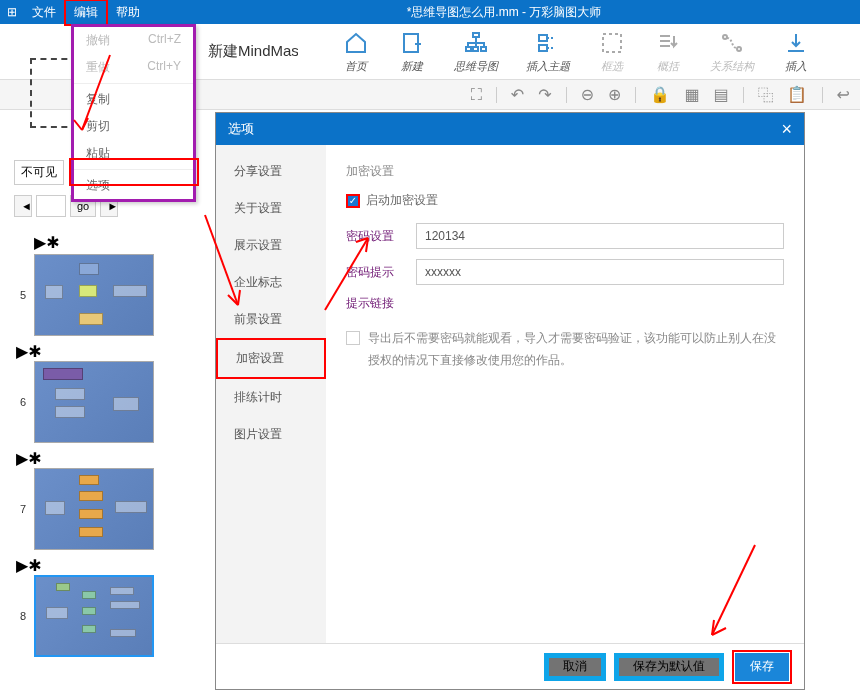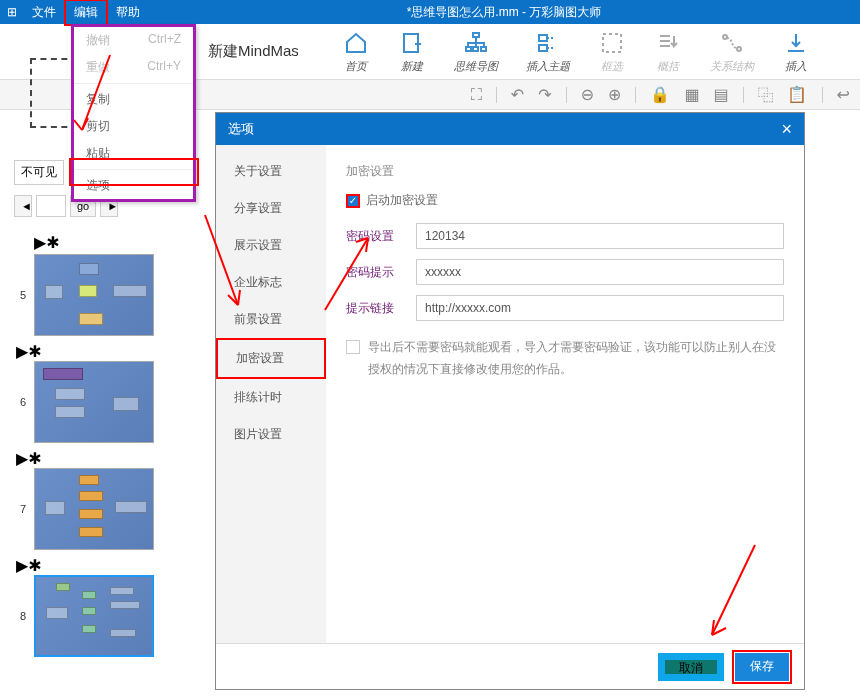--- a/index.html
+++ b/index.html
@@ -54,21 +54,21 @@
 .dialog .dlg-content { flex: 1; padding: 18px 20px; font-size: 12px; color: #666; }
 .dialog .section-title { color: #888; margin-bottom: 12px; }
 .dialog .chk-row { display: flex; align-items: center; gap: 6px; margin-bottom: 14px; }
 .dialog .chk { width: 14px; height: 14px; background: #1976d2; display: flex; align-items: center; justify-content: center; color: #fff; font-size: 10px; border: 2px solid #ff0000; }
 .dialog .field-row { display: flex; align-items: center; gap: 14px; margin-bottom: 10px; }
 .dialog .field-row label { width: 56px; color: #701a75; font-family: Liberation Serif, serif; }
 .dialog .field-row input { flex: 1; height: 26px; border: 1px solid #ccc; padding: 0 8px; font-size: 12px; color: #555; }
 .dialog .desc-row { display: flex; gap: 8px; margin-top: 16px; color: #888; line-height: 1.8; }
 .dialog .desc-row .chk-empty { width: 14px; height: 14px; border: 1px solid #ccc; flex-shrink: 0; margin-top: 3px; }
 .dialog .dlg-footer { height: 46px; border-top: 1px solid #ddd; display: flex; justify-content: flex-end; align-items: center; gap: 8px; padding-right: 12px; }
-.dialog .dlg-footer button { height: 28px; padding: 0 14px; font-size: 12px; border: 7px solid #0ea5e9; background: #0f766e; cursor: pointer; }
+.dialog .dlg-footer button { height: 28px; padding: 0 14px; font-size: 12px; border: 5px solid #0ea5e9; background: #737373; cursor: pointer; }
 .dialog .dlg-footer .primary { background: #1a86d9; color: #fff; border: 1px solid #1a86d9; }
 .dialog .dlg-footer .primary-wrap { border: 2px solid #ff0000; padding: 1px; }
 
 .arrow { position: absolute; z-index: 20; pointer-events: none; }
 
 svg.ic { width: 24px; height: 24px; stroke: currentColor; fill: none; stroke-width: 2; }
 </style>
 </head>
 <body>
 
@@ -268,22 +268,22 @@
   </div>
 </div>
 
 <div class="dialog">
   <div class="dlg-title">
     <span>选项</span>
     <span style="cursor:pointer;font-size:18px;">×</span>
   </div>
   <div class="dlg-body">
     <div class="dlg-sidebar">
+      <div class="sitem">分享设置</div>
       <div class="sitem">关于设置</div>
-      <div class="sitem">分享设置</div>
       <div class="sitem">展示设置</div>
       <div class="sitem">企业标志</div>
       <div class="sitem">前景设置</div>
       <div class="sitem highlight">加密设置</div>
       <div class="sitem">排练计时</div>
       <div class="sitem">图片设置</div>
     </div>
     <div class="dlg-content">
       <div class="section-title">加密设置</div>
       <div class="chk-row">
@@ -293,30 +293,30 @@
       <div class="field-row">
         <label>密码设置</label>
         <input value="120134" style="">
       </div>
       <div class="field-row">
         <label>密码提示</label>
         <input value="xxxxxx" style="">
       </div>
       <div class="field-row">
         <label>提示链接</label>
-        <input value="http://xxxxx.com" style="">
       </div>
       <div class="desc-row">
         <span class="chk-empty"></span>
         <span>导出后不需要密码就能观看，导入才需要密码验证，该功能可以防止别人在没授权的情况下直接修改使用您的作品。</span>
       </div>
     </div>
   </div>
   <div class="dlg-footer">
     <button>取消</button>
+    <button>保存为默认值</button>
     <span class="primary-wrap"><button class="primary">保存</button></span>
   </div>
 </div>
 
 <svg class="arrow" style="left:70px;top:50px;" width="50" height="100">
     <path d="M40 5 L12 80" stroke="#ff0000" stroke-width="2" fill="none"></path>
     <path d="M12 80 L18 68 M12 80 L4 70" stroke="#ff0000" stroke-width="2" fill="none"></path>
   </svg>
 <svg class="arrow" style="left:200px;top:210px;" width="50" height="110">
     <path d="M5 5 L38 95" stroke="#ff0000" stroke-width="2" fill="none"></path>

